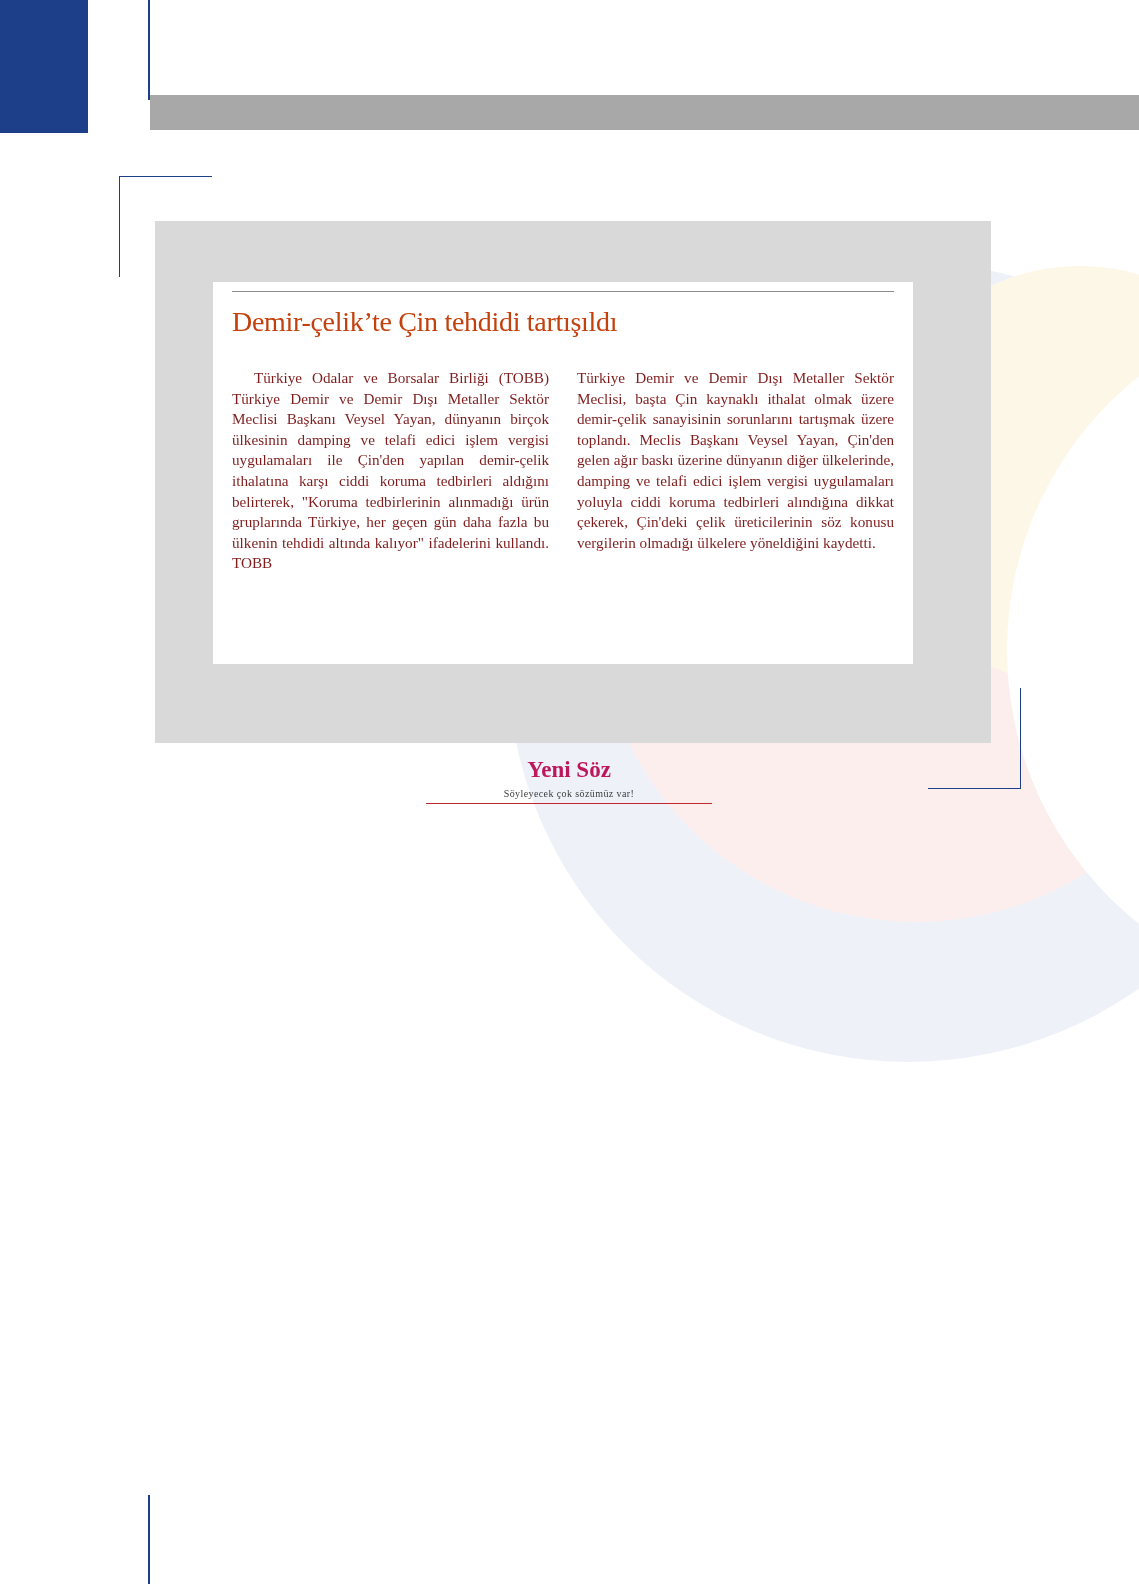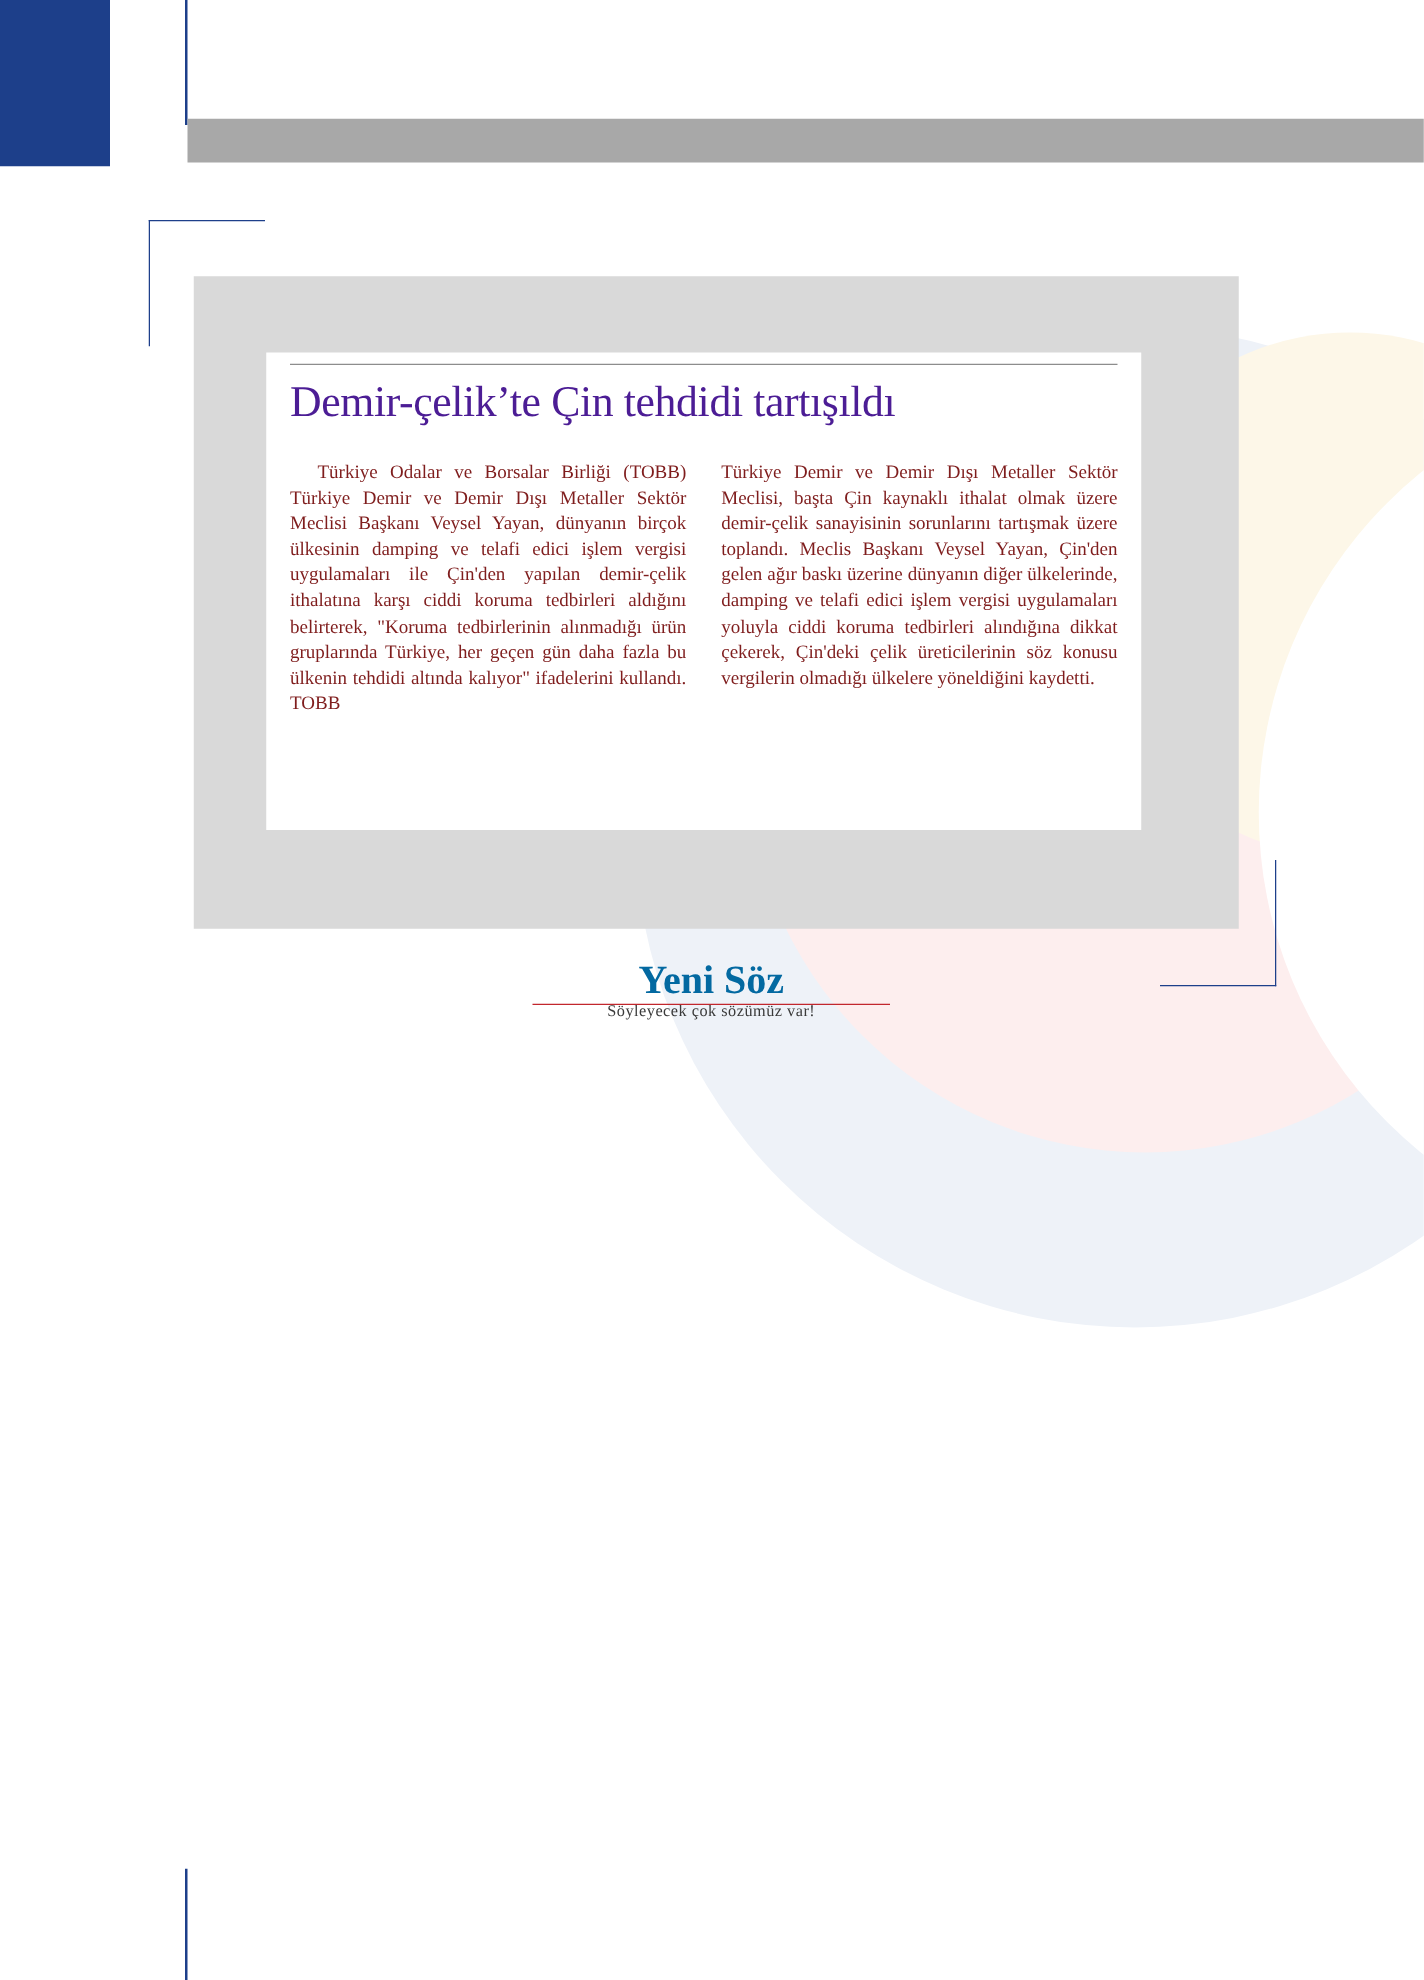--- a/index.html
+++ b/index.html
@@ -138,23 +138,23 @@
     top: 291px;
     width: 662px;
     height: 1px;
     background: #8d8d8d;
   }
   .clip-headline {
     position: absolute;
     left: 232px;
     top: 300px;
     width: 662px;
-    font-size: 35px;
+    font-size: 28px;
     line-height: 44px;
-    color: #4c1d95;
+    color: #c2410c;
     letter-spacing: -0.3px;
     font-family: "Liberation Serif", serif;
   }
   .clip-cols {
     position: absolute;
     left: 232px;
     top: 368px;
     width: 662px;
     display: flex;
     gap: 28px;
@@ -177,30 +177,29 @@
   
   .logo-wrap {
     position: absolute;
     left: 426px;
     top: 753px;
     width: 286px;
     text-align: center;
   }
   .logo-text {
     font-family: "Liberation Serif", serif;
-    font-size: 32px;
+    font-size: 23px;
     font-weight: bold;
-    color: #0369a1;
+    color: #be185d;
     letter-spacing: 0px;
     line-height: 34px;
-    margin-top: 13px;
   }
   .logo-tagline {
     font-family: "Liberation Serif", serif;
-    font-size: 13px;
+    font-size: 10px;
     color: #3a3a3a;
     letter-spacing: 0.4px;
     margin-top: 1px;
   }
   .logo-rule {
     position: absolute;
     left: 426px;
     top: 803px;
     width: 286px;
     height: 1px;

